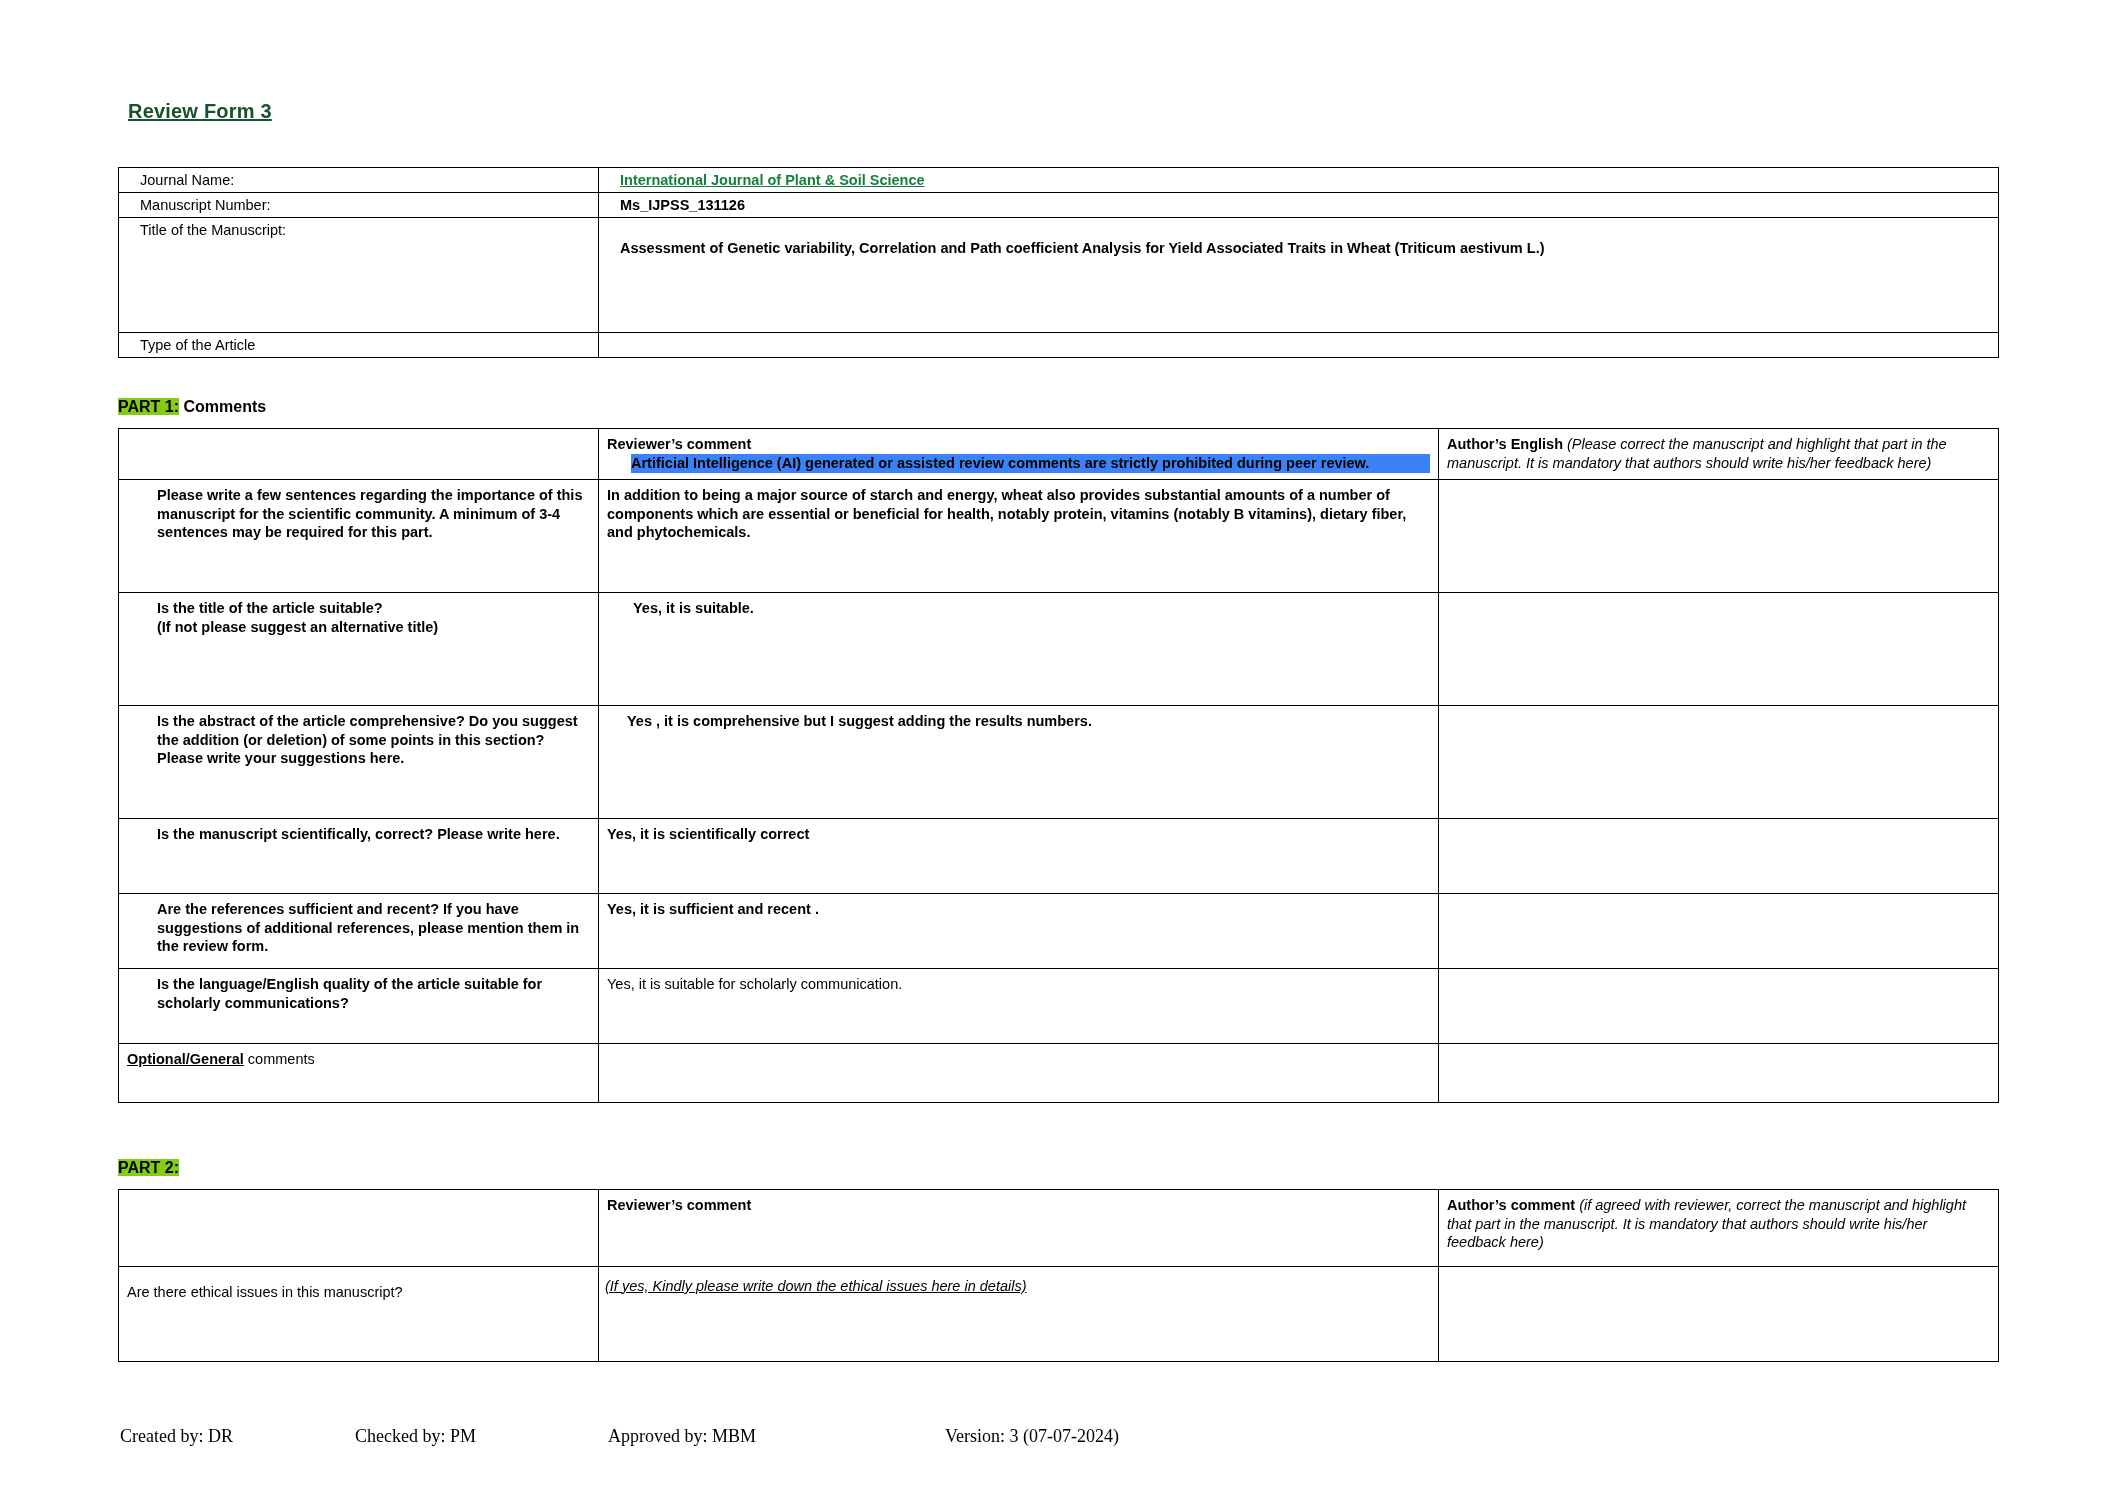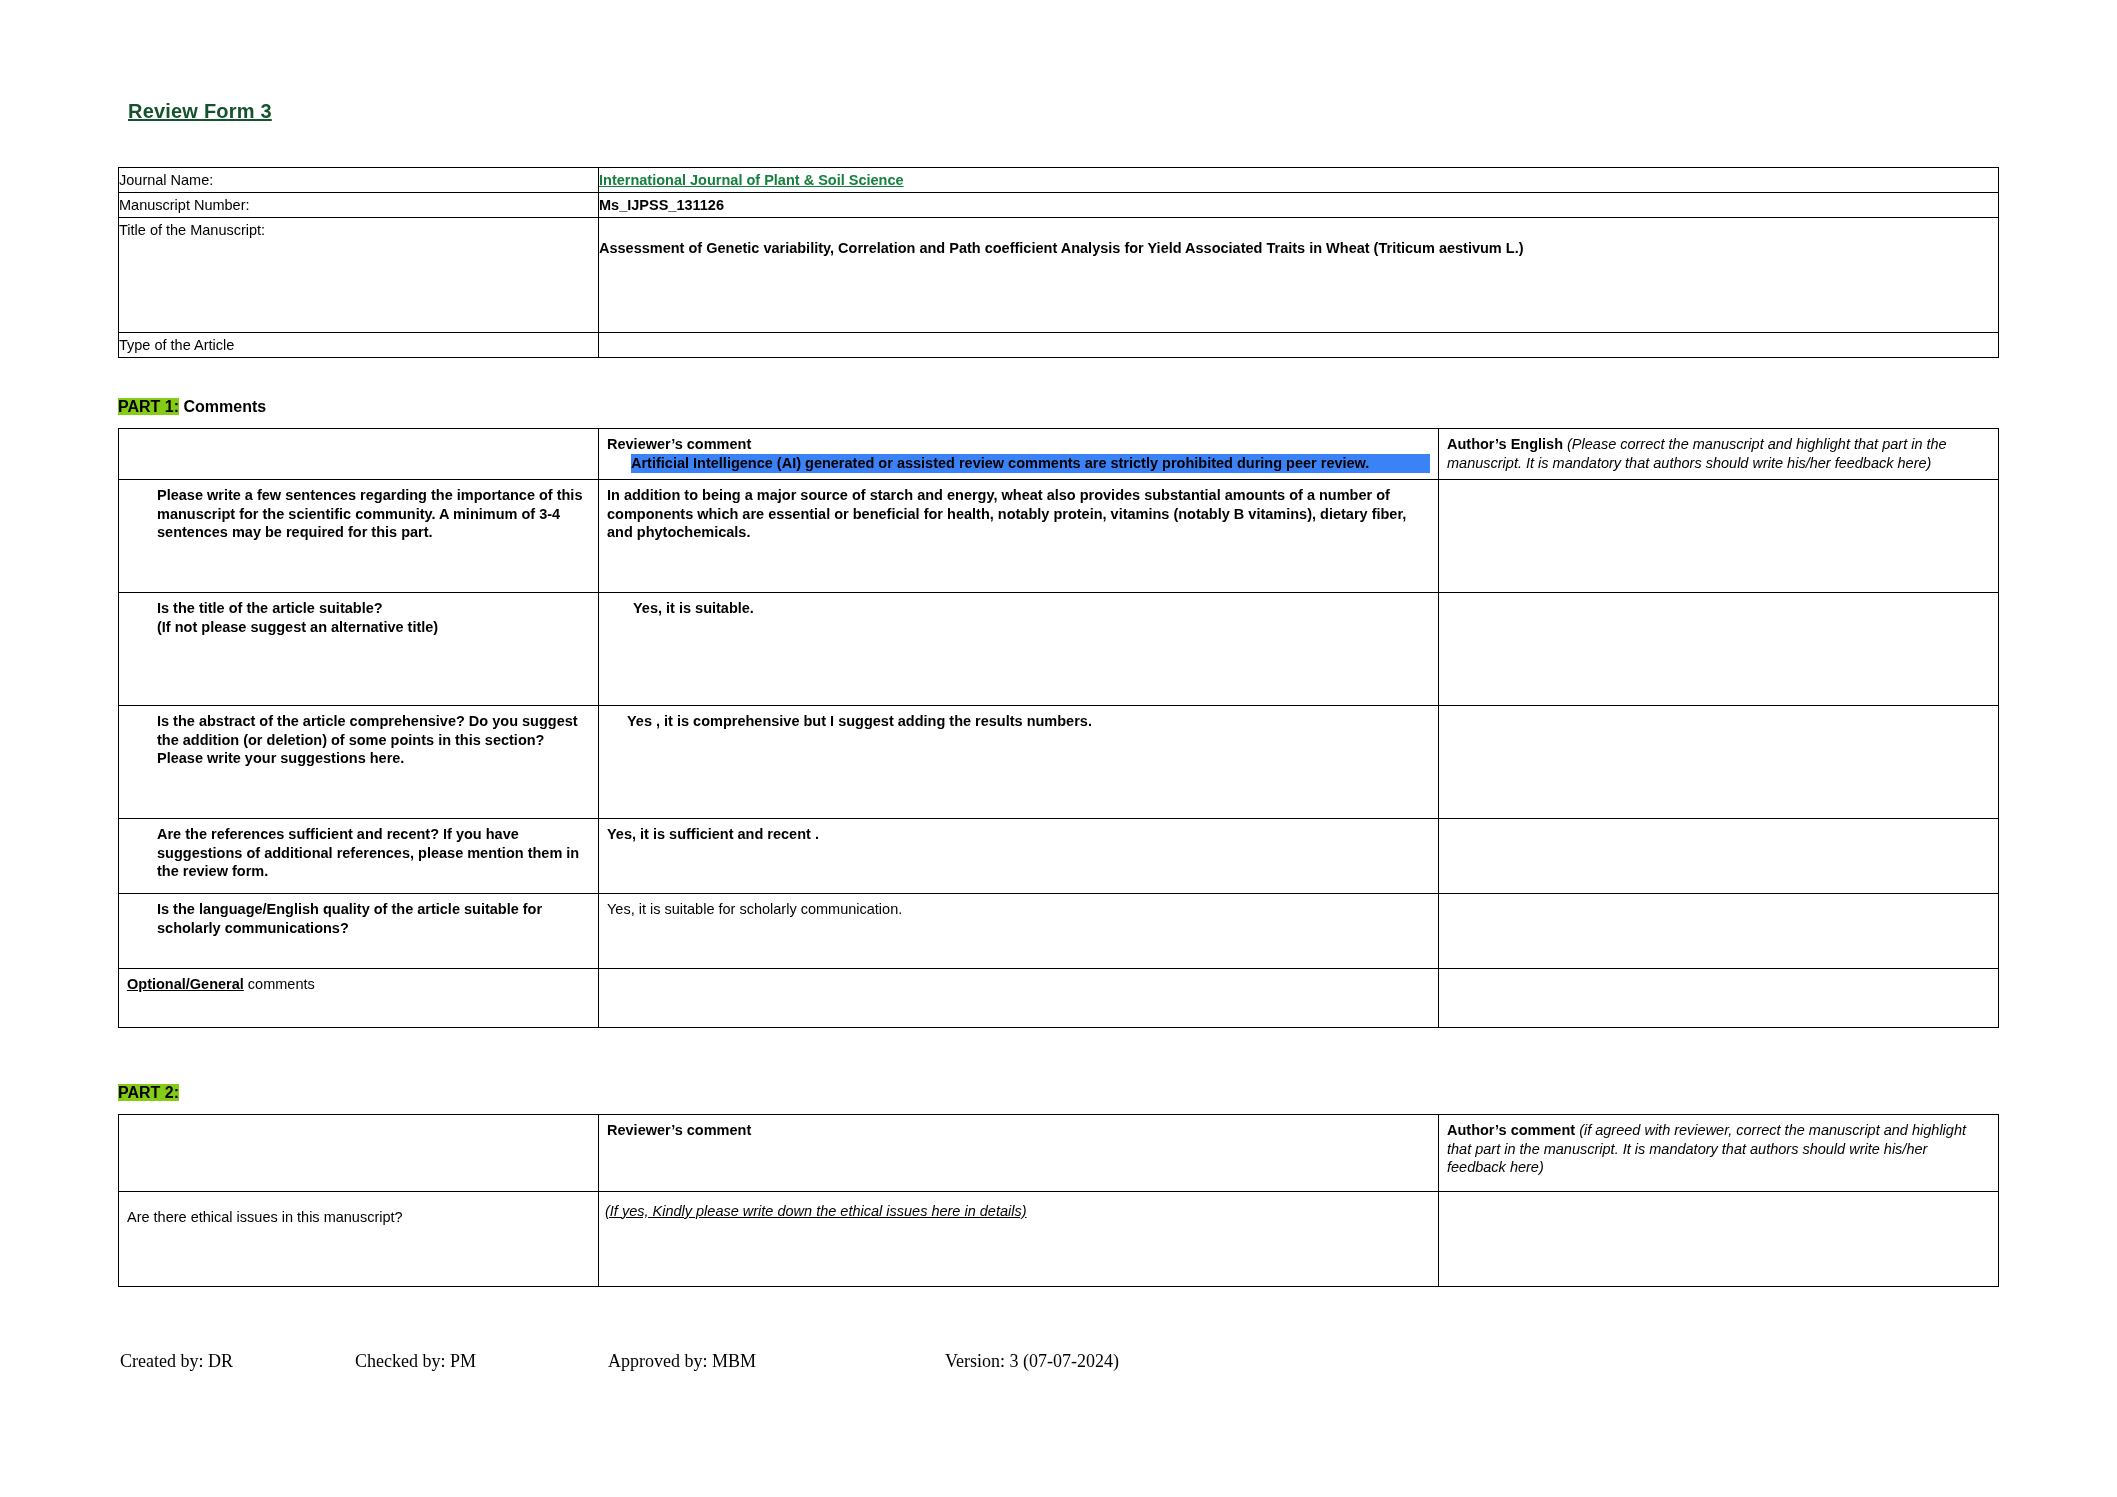--- a/index.html
+++ b/index.html
@@ -30,21 +30,21 @@
     letter-spacing: 0.2px;
   }
   table {
     border-collapse: collapse;
     table-layout: fixed;
     width: 100%;
   }
   .meta-table td {
     border: 1px solid #000;
     vertical-align: top;
-    padding: 4px 0;
+    padding: 4px 21px;
     font-family: "Liberation Sans", sans-serif;
     font-size: 14.5px;
   }
   .meta-label {
     width: 468px;
     font-weight: normal;
   }
   .journal-link {
     color: #15803d;
     font-weight: bold;
@@ -186,20 +186,25 @@
         <td class="r-indent">Yes, it is suitable.</td>
         <td></td>
       </tr>
 
       <tr class="row-xtall">
         <td class="q-cell">Is the abstract of the article comprehensive? Do you suggest the addition (or deletion) of some points in this section? Please write your suggestions here.</td>
         <td class="r-indent2">Yes , it is comprehensive but I suggest adding the results numbers.</td>
         <td></td>
       </tr>
 
+      <tr class="h-row">
+        <td class="q-cell">Is the manuscript scientifically, correct? Please write here.</td>
+        <td class="r-bold">Yes, it is scientifically correct</td>
+        <td></td>
+      </tr>
 
       <tr class="h-row">
         <td class="q-cell">Are the references sufficient and recent? If you have suggestions of additional references, please mention them in the review form.</td>
         <td class="r-bold">Yes, it is sufficient and  recent .</td>
         <td></td>
       </tr>
 
       <tr class="h-row">
         <td class="q-cell">Is the language/English quality of the article suitable for scholarly communications?</td>
         <td class="r-plain">Yes, it is suitable for scholarly communication.</td>

